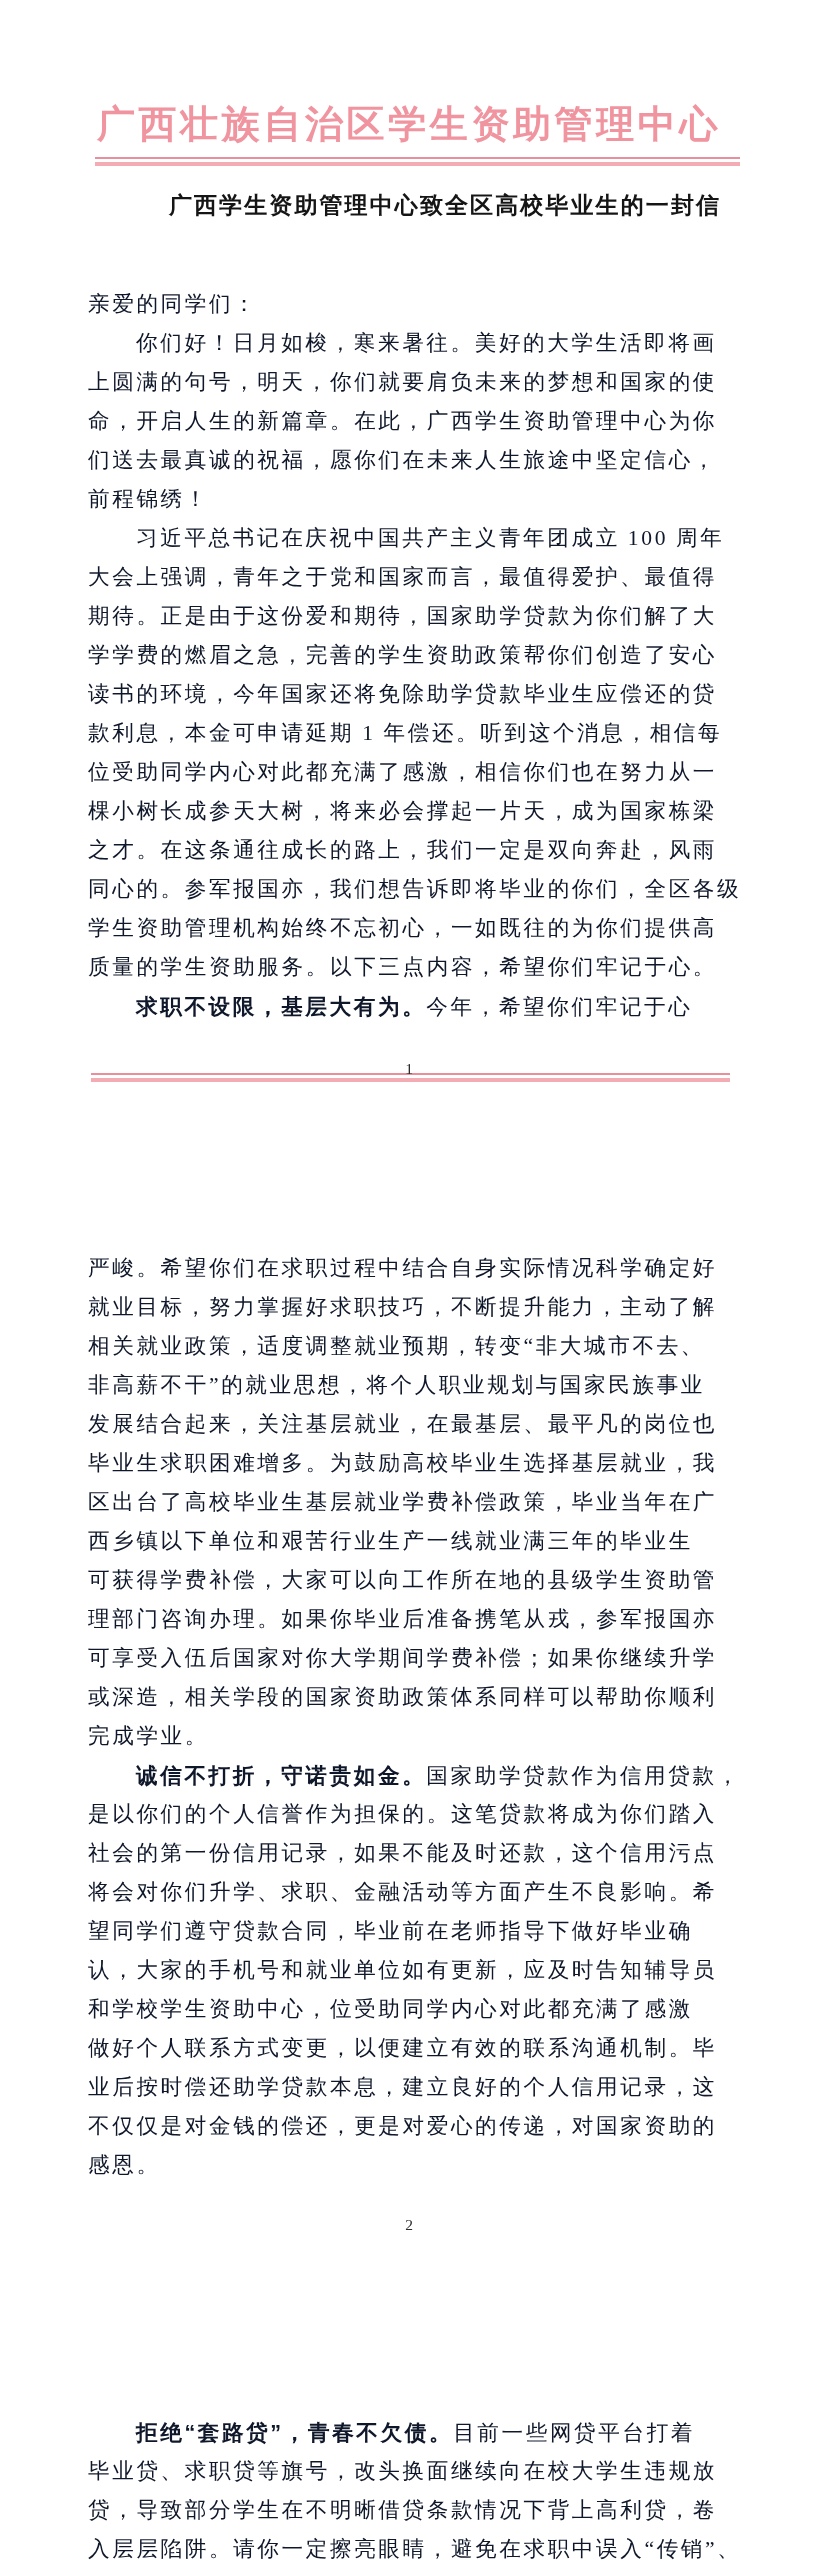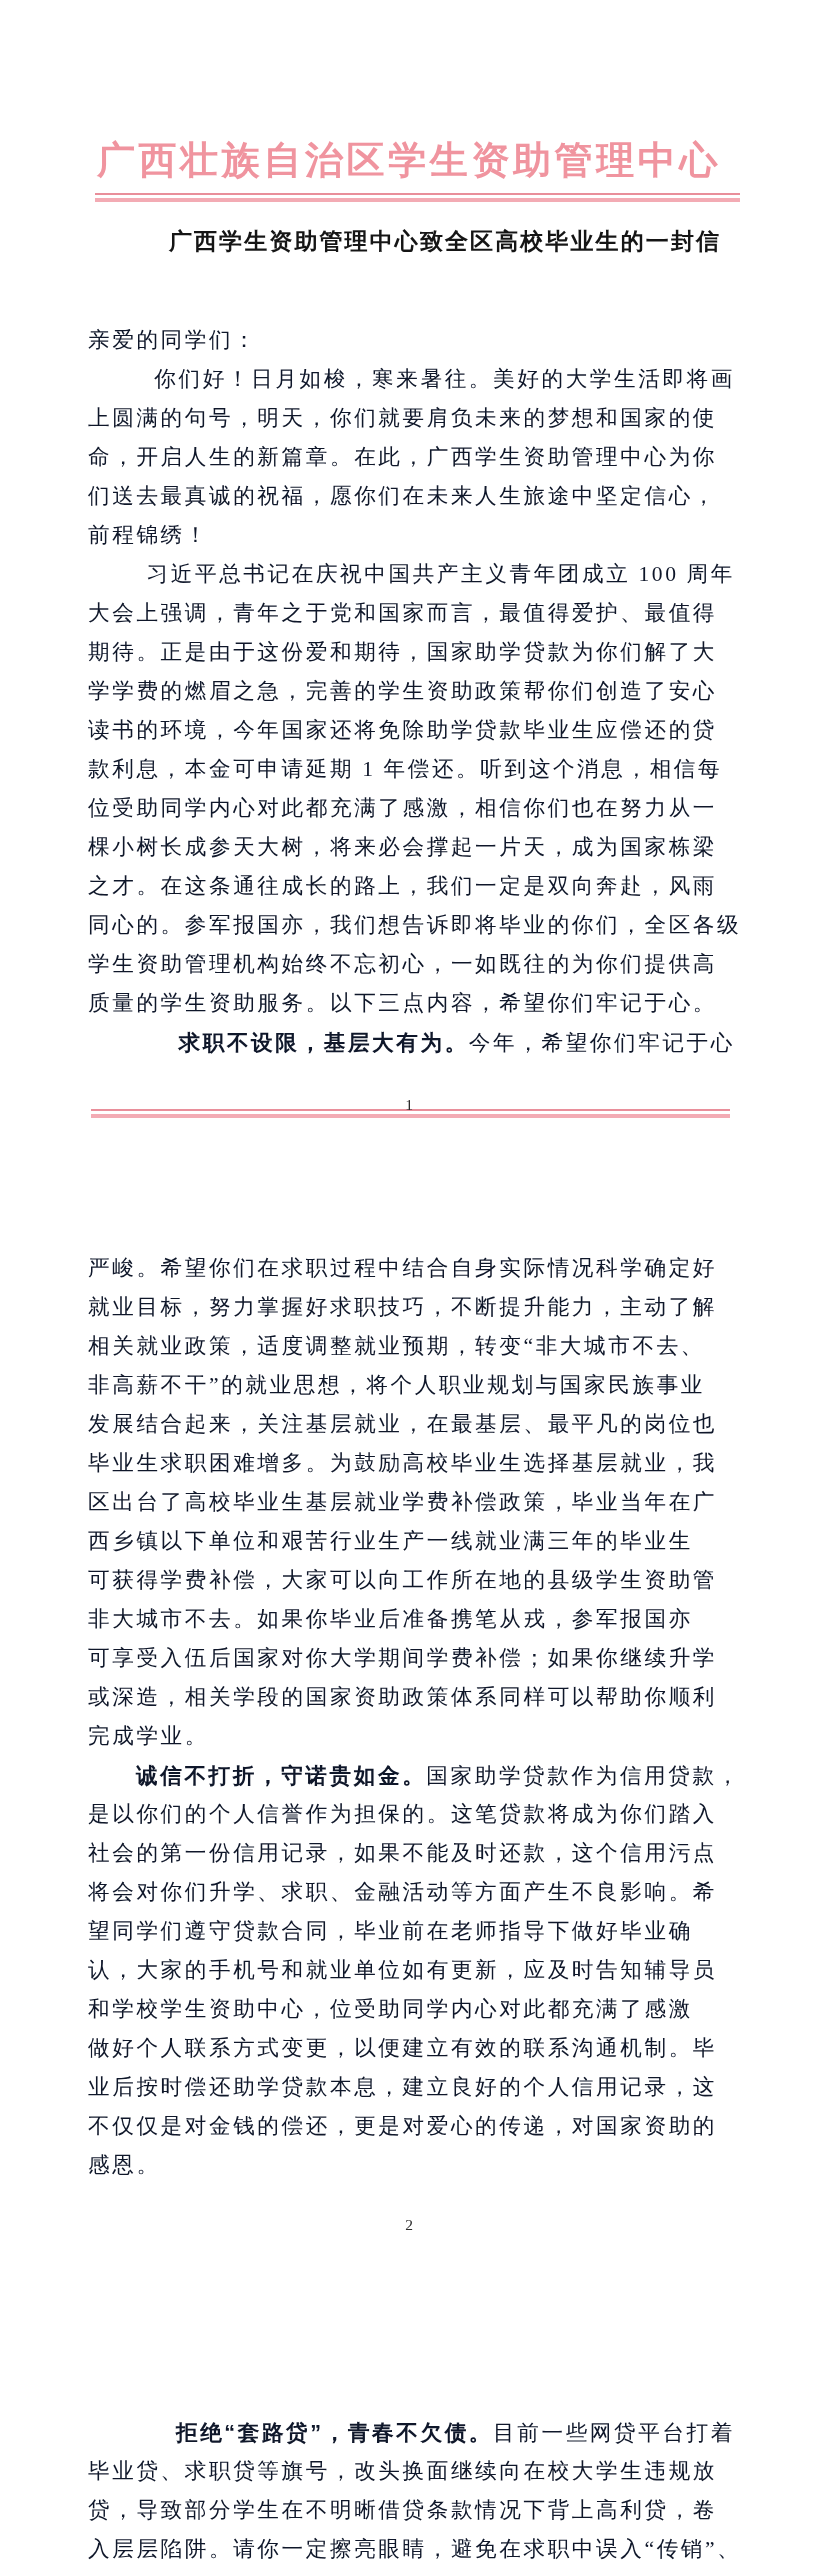--- a/index.html
+++ b/index.html
@@ -1,21 +1,21 @@
 <!DOCTYPE html>
 <html style="font-size:8.2px"><head>
 <meta charset="utf-8">
 <style>
   html,body{margin:0;padding:0;background:#ffffff;}
   #doc{
     position:relative;width:818px;height:3467px;background:#ffffff;
     font-family:"Liberation Serif","DejaVu Serif",serif;color:#232323;overflow:hidden;
   }
   .page{position:absolute;left:0;width:818px;height:1156px;background:#ffffff;}
-  .page-1{top:0;margin-top:36px;}
+  .page-1{top:0;}
   .page-2{top:1156px;}
   .page-3{top:2311px;}
 
   
   .org-title{
     position:absolute;top:101px;left:0;width:100%;text-align:center;
     font-size:38px;line-height:47px;font-weight:bold;color:#f0949f;letter-spacing:3.6px;
   }
   .rule{position:absolute;}
   .rule .thin{height:0;border-top:2.1px solid #e98e9a;}
@@ -31,21 +31,21 @@
 
   
   .body-lines{
     position:absolute;left:88px;width:647px;
     font-size:21.6px;line-height:39px;letter-spacing:2.6px;color:#0f172a;
   }
   .page-1 .body-lines{top:285px;}
   .page-2 .body-lines{top:93px;}
   .page-3 .body-lines{top:102px;}
   .line{height:39px;white-space:nowrap;}
-  .line.indent{padding-left:48px;text-align:right;}
+  .line.indent{padding-left:48px;}
   .lead-bold{font-family:"Liberation Sans","DejaVu Sans",sans-serif;font-weight:700;}
 
   
   .page-num{
     position:absolute;top:1060px;left:0;width:100%;text-align:center;
     font-size:15.5px;line-height:18.5px;color:#2b2b2b;z-index:2;
   }
 </style>
 </head>
 <body>
@@ -93,21 +93,21 @@
     <div class="body-lines">
         <div class="line"><span>严峻。希望你们在求职过程中结合自身实际情况科学确定好</span></div>
         <div class="line"><span>就业目标，努力掌握好求职技巧，不断提升能力，主动了解</span></div>
         <div class="line"><span>相关就业政策，适度调整就业预期，转变“非大城市不去、</span></div>
         <div class="line"><span>非高薪不干”的就业思想，将个人职业规划与国家民族事业</span></div>
         <div class="line"><span>发展结合起来，关注基层就业，在最基层、最平凡的岗位也</span></div>
         <div class="line"><span>毕业生求职困难增多。为鼓励高校毕业生选择基层就业，我</span></div>
         <div class="line"><span>区出台了高校毕业生基层就业学费补偿政策，毕业当年在广</span></div>
         <div class="line"><span>西乡镇以下单位和艰苦行业生产一线就业满三年的毕业生</span></div>
         <div class="line"><span>可获得学费补偿，大家可以向工作所在地的县级学生资助管</span></div>
-        <div class="line"><span>非大城市不去。如果你毕业后准备携笔从戎，参军报国亦</span></div>
+        <div class="line"><span>理部门咨询办理。如果你毕业后准备携笔从戎，参军报国亦</span></div>
         <div class="line"><span>可享受入伍后国家对你大学期间学费补偿；如果你继续升学</span></div>
         <div class="line"><span>或深造，相关学段的国家资助政策体系同样可以帮助你顺利</span></div>
         <div class="line"><span>完成学业。</span></div>
         <div class="line indent"><span class="lead-bold">诚信不打折，守诺贵如金。</span><span>国家助学贷款作为信用贷款，</span></div>
         <div class="line"><span>是以你们的个人信誉作为担保的。这笔贷款将成为你们踏入</span></div>
         <div class="line"><span>社会的第一份信用记录，如果不能及时还款，这个信用污点</span></div>
         <div class="line"><span>将会对你们升学、求职、金融活动等方面产生不良影响。希</span></div>
         <div class="line"><span>望同学们遵守贷款合同，毕业前在老师指导下做好毕业确</span></div>
         <div class="line"><span>认，大家的手机号和就业单位如有更新，应及时告知辅导员</span></div>
         <div class="line"><span>和学校学生资助中心，位受助同学内心对此都充满了感激</span></div>

